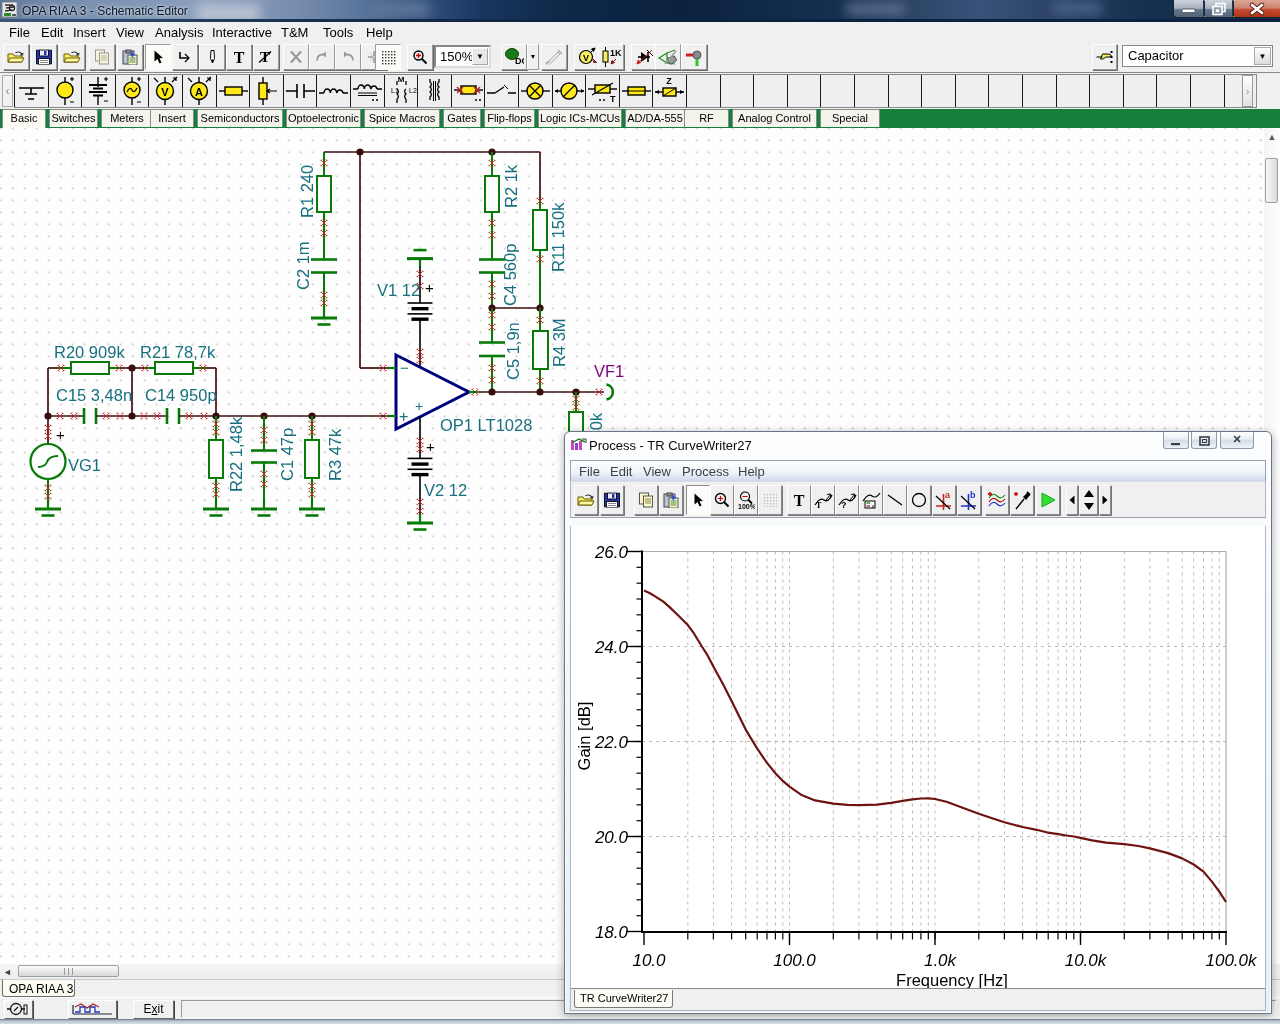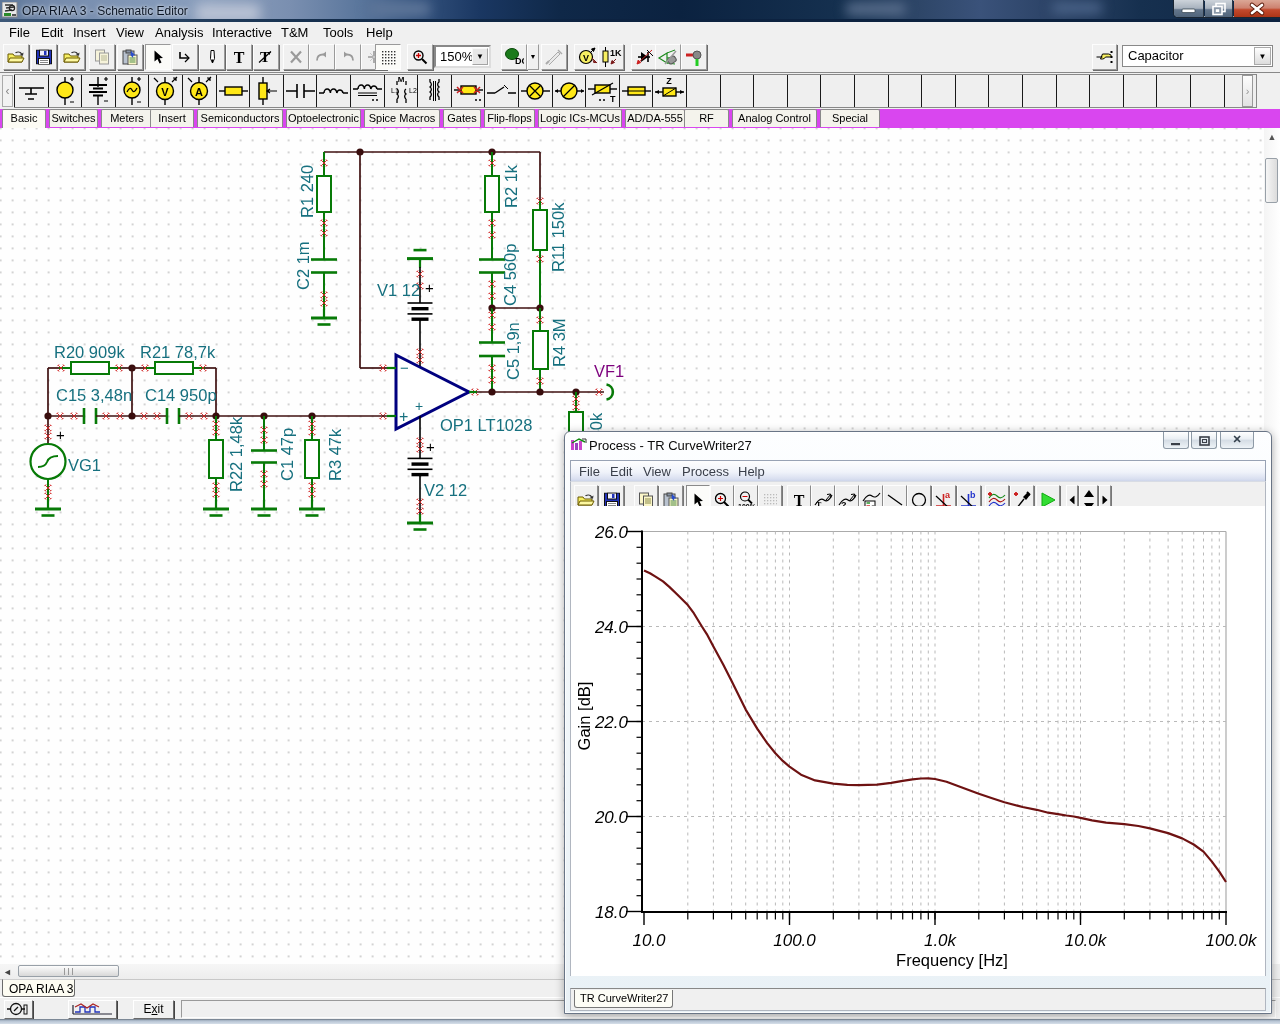--- a/index.html
+++ b/index.html
@@ -12,21 +12,21 @@
 
 #tb1{left:0;top:42px;width:1280px;height:30px;background:#f0f0f0}
 .tbtn{position:absolute;top:2px;width:26px;height:26px;background:#f0f0f0;border:1px solid;border-color:#fdfdfd #9a9a9a #9a9a9a #fdfdfd;box-shadow:1px 1px 0 #6a6a6a}
 .tbtn.pressed{background:#fbfbf8;border-color:#9a9a9a #fdfdfd #fdfdfd #9a9a9a;box-shadow:none}
 .tbtn svg{position:absolute;left:50%;top:50%;transform:translate(-50%,-50%)}
 
 #tb2{left:0;top:72px;width:1280px;height:37px;background:#f0f0f0;border-top:1px solid #888}
 #cells{position:absolute;left:14px;top:1px;width:1243px;height:34px;background:#efefef;border:1px solid #888;border-left:none}
 .cell{position:absolute;top:0;height:32px;border-left:1px solid #1a1a1a}
 
-#tabs1{left:0;top:109px;width:1280px;height:19px;background:#d946ef}
+#tabs1{left:0;top:109px;width:1280px;height:19px;background:#15803d}
 .tab{position:absolute;top:0;height:18px;background:#f4f3ec;border:1px solid #898989;border-bottom:none;border-radius:2px 2px 0 0;font-size:11px;text-align:center;color:#000;padding-top:2px;white-space:nowrap;overflow:hidden}
 .tab.sel{background:#fcfbf4;height:19px;z-index:2;font-weight:400}
 
 #canvas{left:0;top:128px;width:1264px;height:836px;background:#fefefe;background-image:radial-gradient(circle,#c0c0c0 0.55px,rgba(192,192,192,0) 1.05px);background-size:12px 12px;background-position:-5.4px -5.6px}
 
 #vscroll{left:1264px;top:128px;width:16px;height:836px;background:linear-gradient(90deg,#f4f4f4,#ffffff)}
 #vthumb{position:absolute;left:1px;top:30px;width:13px;height:45px;border:1px solid #98a0a8;border-radius:2px;background:linear-gradient(90deg,#f6f6f6,#dcdcdc)}
 
 #hscroll{left:0;top:964px;width:1264px;height:15px;background:linear-gradient(#f6f6f6,#ededed)}
 #hthumb{position:absolute;left:18px;top:1px;width:101px;height:12px;border:1px solid #98a0a8;border-radius:2px;background:linear-gradient(#fdfdfd,#d8d8d8)}
@@ -41,21 +41,21 @@
 
 #cw{left:564px;top:431px;width:708px;height:583px;z-index:10;border-radius:6px 6px 0 0;background:linear-gradient(#fdfeff,#f2f7fa 40%,#e9f1f6);border:1px solid #697586;box-shadow:0 2px 10px rgba(0,0,0,.32), inset 0 0 0 1px rgba(255,255,255,.8)}
 #cwtitle{position:absolute;left:24px;top:6px;font-size:13px;color:#0a0a0a}
 .cwbtn{position:absolute;top:0;height:17px;border:1px solid #8e9aa6;border-top:none;border-radius:0 0 3px 3px;background:linear-gradient(#ffffff,#e9eef3 45%,#d4dce4 50%,#eef3f7);color:#34404c;text-align:center}
 #cwmenu{position:absolute;left:5px;top:28px;width:696px;height:21px;background:linear-gradient(#fdfdfe,#f0f3fa 55%,#d9dff0 90%,#cdd5ea);border:1px solid #98a2b4;border-bottom:none}
 #cwmenu span{position:absolute;top:3px;font-size:13px;color:#3a3f4a}
 #cwtb{position:absolute;left:5px;top:49px;width:696px;height:37px;background:#f0f0f0;border:1px solid #b0b6c0;border-top:1px solid #d8dce4;border-bottom:1px solid #9aa0ac}
 .ctbtn{position:absolute;top:3px;width:24px;height:30px;background:#f0f0f0;border:1px solid;border-color:#fdfdfd #8a8a8a #8a8a8a #fdfdfd;box-shadow:1px 1px 0 #777}
 .ctbtn.pressed{background:#fcfcfa;border-color:#8a8a8a #fdfdfd #fdfdfd #8a8a8a;box-shadow:none}
 .ctbtn svg{position:absolute;left:50%;top:50%;transform:translate(-50%,-50%)}
-#cwplot{position:absolute;left:5px;top:74px;width:696px;height:470px;background:#ffffff;border-left:1px solid #b0b6c0;border-right:1px solid #b0b6c0}
+#cwplot{position:absolute;left:5px;top:94px;width:696px;height:470px;background:#ffffff;border-left:1px solid #b0b6c0;border-right:1px solid #b0b6c0}
 #cwtabrow{position:absolute;left:5px;top:556px;width:696px;height:23px;background:#f0f0f0;border:1px solid #b0b6c0;border-top:1px solid #888}
 #cwtab{position:absolute;left:3px;top:1px;width:99px;height:18px;background:#fdfdf6;border:1px solid #777;border-top:none;border-radius:0 0 3px 3px;font-size:11px;padding:2px 0 0 5px;white-space:nowrap;overflow:hidden}
 </style></head>
 <body>
 
 <div class="abs" id="titlebar">
  <div class="blob" style="left:196px;top:4px;width:64px;height:18px;background:#b9c2d4"></div>
  <div class="blob" style="left:368px;top:2px;width:62px;height:14px;background:#5e7699"></div>
  <div class="blob" style="left:846px;top:3px;width:60px;height:12px;background:#5a6f8d"></div>
  <div class="blob" style="left:1052px;top:2px;width:50px;height:12px;background:#4a6388"></div>

